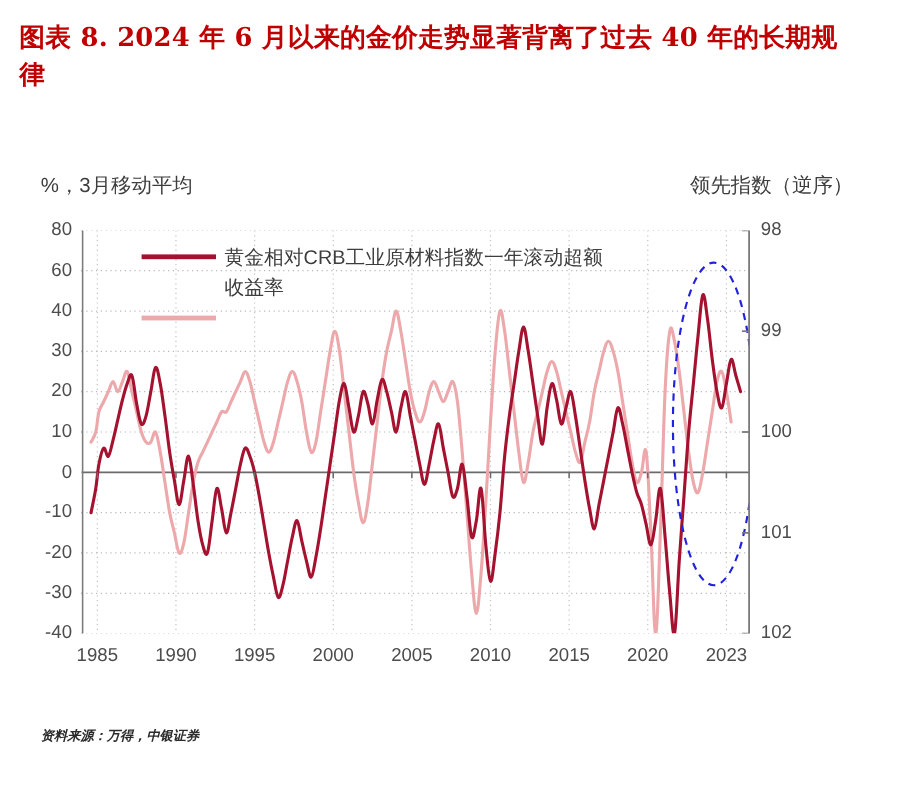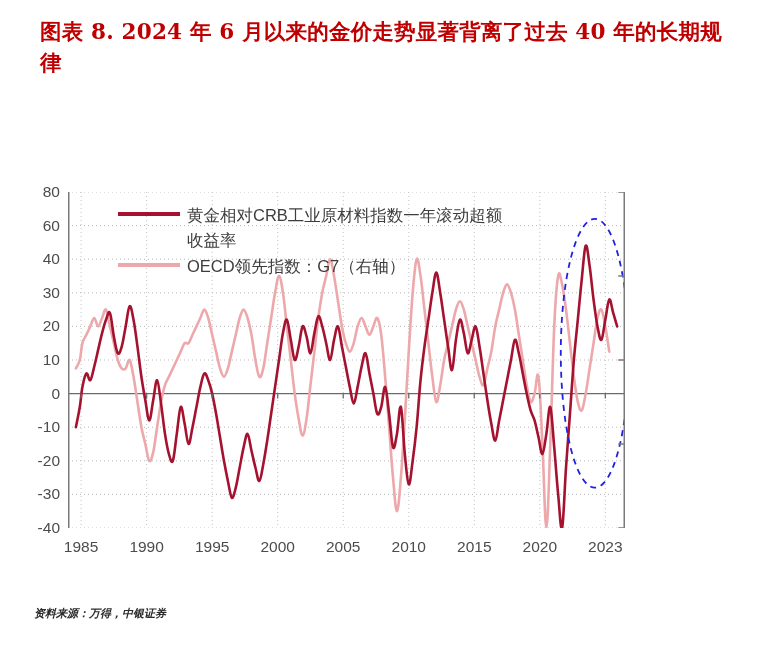--- a/index.html
+++ b/index.html
@@ -18,21 +18,21 @@
   #figure {
     position: absolute;
     left: 0; top: 0;
     width: 766px;
     height: 654px;
   }
 
   
   .title {
     position: absolute;
-    left: 40px;
+    left: 16px;
     top: 16px;
     width: 700px;
     font-family: "DejaVu Serif", "Liberation Serif", serif;
     font-weight: bold;
     font-size: 21.5px;
     line-height: 31px;
     letter-spacing: 0.2px;
     color: #C00000;
     white-space: pre-wrap;
   }
@@ -122,20 +122,22 @@
     color: #2b2b2b;
   }
 </style>
 </head>
 <body>
 
 <div id="figure">
 
   <div class="title">图表 8. 2024 年 6 月以来的金价走势显著背离了过去 40 年的长期规律</div>
 
+  <div class="axis-caption left">%，3月移动平均</div>
+  <div class="axis-caption right">领先指数（逆序）</div>
 
   <div id="plot">
     <svg id="plot-svg" width="557" height="336" viewBox="0 0 557 336">
         <line x1="0" y1="336" x2="557" y2="336" stroke="#b9b9b9" stroke-width="1" stroke-dasharray="1 3"></line>
         <line x1="0" y1="302.4" x2="557" y2="302.4" stroke="#b9b9b9" stroke-width="1" stroke-dasharray="1 3"></line>
         <line x1="0" y1="268.8" x2="557" y2="268.8" stroke="#b9b9b9" stroke-width="1" stroke-dasharray="1 3"></line>
         <line x1="0" y1="235.2" x2="557" y2="235.2" stroke="#b9b9b9" stroke-width="1" stroke-dasharray="1 3"></line>
         <line x1="0" y1="168" x2="557" y2="168" stroke="#b9b9b9" stroke-width="1" stroke-dasharray="1 3"></line>
         <line x1="0" y1="134.4" x2="557" y2="134.4" stroke="#b9b9b9" stroke-width="1" stroke-dasharray="1 3"></line>
         <line x1="0" y1="100.80000000000001" x2="557" y2="100.80000000000001" stroke="#b9b9b9" stroke-width="1" stroke-dasharray="1 3"></line>
@@ -194,38 +196,44 @@
       <div class="tick ytick-left" style="top: 268.8px; width: 100%;">-20</div>
       <div class="tick ytick-left" style="top: 235.2px; width: 100%;">-10</div>
       <div class="tick ytick-left" style="top: 201.6px; width: 100%;">0</div>
       <div class="tick ytick-left" style="top: 168px; width: 100%;">10</div>
       <div class="tick ytick-left" style="top: 134.4px; width: 100%;">20</div>
       <div class="tick ytick-left" style="top: 100.8px; width: 100%;">30</div>
       <div class="tick ytick-left" style="top: 67.2px; width: 100%;">40</div>
       <div class="tick ytick-left" style="top: 33.6px; width: 100%;">60</div>
       <div class="tick ytick-left" style="top: 0px; width: 100%;">80</div>
     </div>
+  <div id="ytick-right-col">
+      <div class="tick ytick-right" style="top: 0px;">98</div>
+      <div class="tick ytick-right" style="top: 84px;">99</div>
+      <div class="tick ytick-right" style="top: 168px;">100</div>
+      <div class="tick ytick-right" style="top: 252px;">101</div>
+      <div class="tick ytick-right" style="top: 336px;">102</div>
+    </div>
   <div id="xtick-row">
       <div class="tick xtick" style="left: 13.1059px;">1985</div>
       <div class="tick xtick" style="left: 78.6353px;">1990</div>
       <div class="tick xtick" style="left: 144.165px;">1995</div>
       <div class="tick xtick" style="left: 209.694px;">2000</div>
       <div class="tick xtick" style="left: 275.224px;">2005</div>
       <div class="tick xtick" style="left: 340.753px;">2010</div>
       <div class="tick xtick" style="left: 406.282px;">2015</div>
       <div class="tick xtick" style="left: 471.812px;">2020</div>
       <div class="tick xtick" style="left: 537.341px;">2023</div>
     </div>
 
   <div id="legend">
       <div class="legend-row">
         <span class="legend-swatch" style="background: rgb(164, 18, 48);"></span>
         <span class="legend-label">黄金相对CRB工业原材料指数一年滚动超额收益率</span>
       </div>
       <div class="legend-row">
         <span class="legend-swatch" style="background: rgb(237, 168, 171);"></span>
-        <span class="legend-label">OECD领先指数：G7（右轴）</span>
       </div>
     </div>
 
   <div class="source">资料来源：万得，中银证券</div>
 
 </div>
 
 </body></html>

